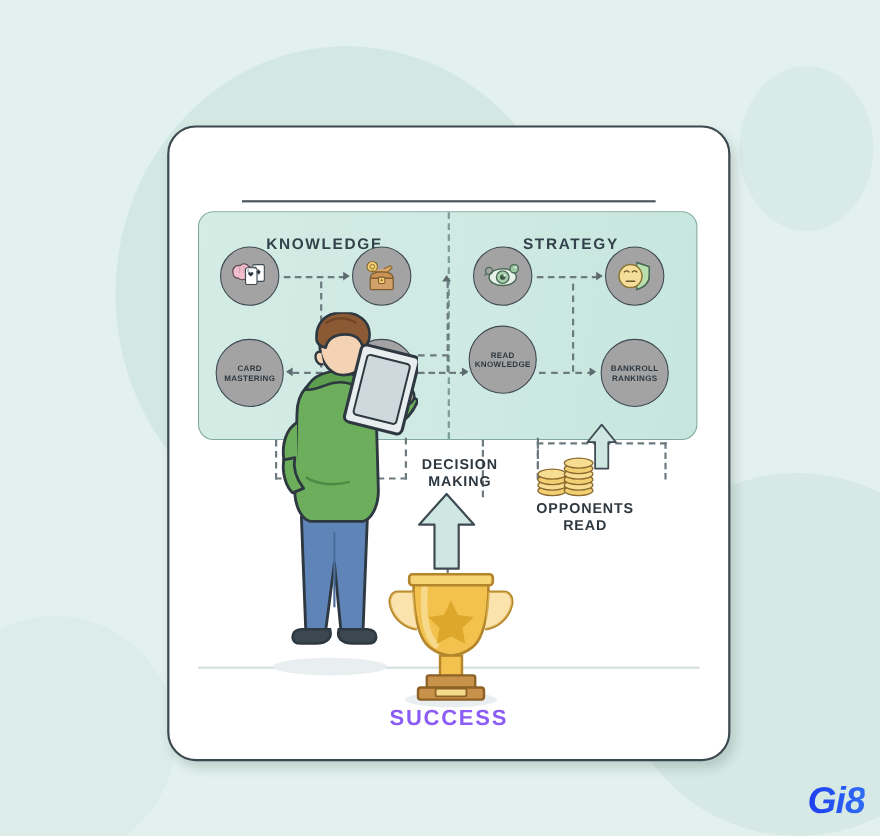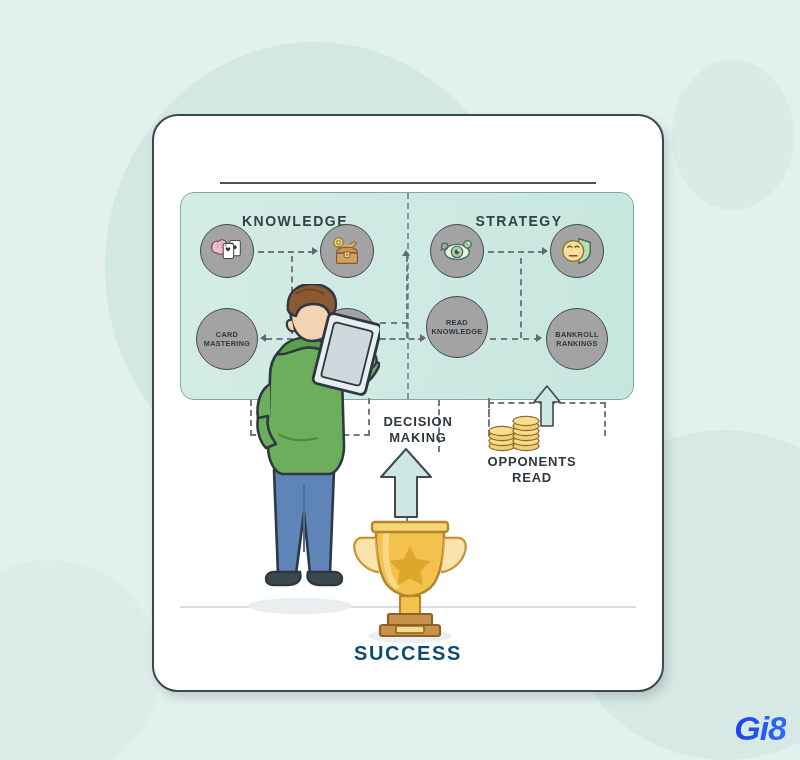--- a/index.html
+++ b/index.html
@@ -96,21 +96,21 @@
 
   
   .lower-label{
     position:absolute;text-align:center;font-size:13px;font-weight:bold;
     color:#2e3840;letter-spacing:.8px;line-height:1.25;
   }
   .l-decision{left:204px;top:282px;width:120px;margin-top:16px;}
   .l-bankroll{left:318px;top:338px;width:120px;}
   .l-success{
     position:absolute;left:0;right:0;top:526px;text-align:center;
-    font-size:20px;font-weight:bold;letter-spacing:1.6px;color:#0c4a6e;
+    font-size:20px;font-weight:bold;letter-spacing:1.6px;color:#8b5cf6;
   }
 
   
   .big-arrow{position:absolute;left:224px;top:330px;}
   .small-arrow{position:absolute;left:378px;top:268px;}
 
   
   .trophy{position:absolute;left:188px;top:392px;}
   .person{position:absolute;left:80px;top:168px;}
   .coins{position:absolute;left:330px;top:286px;}

